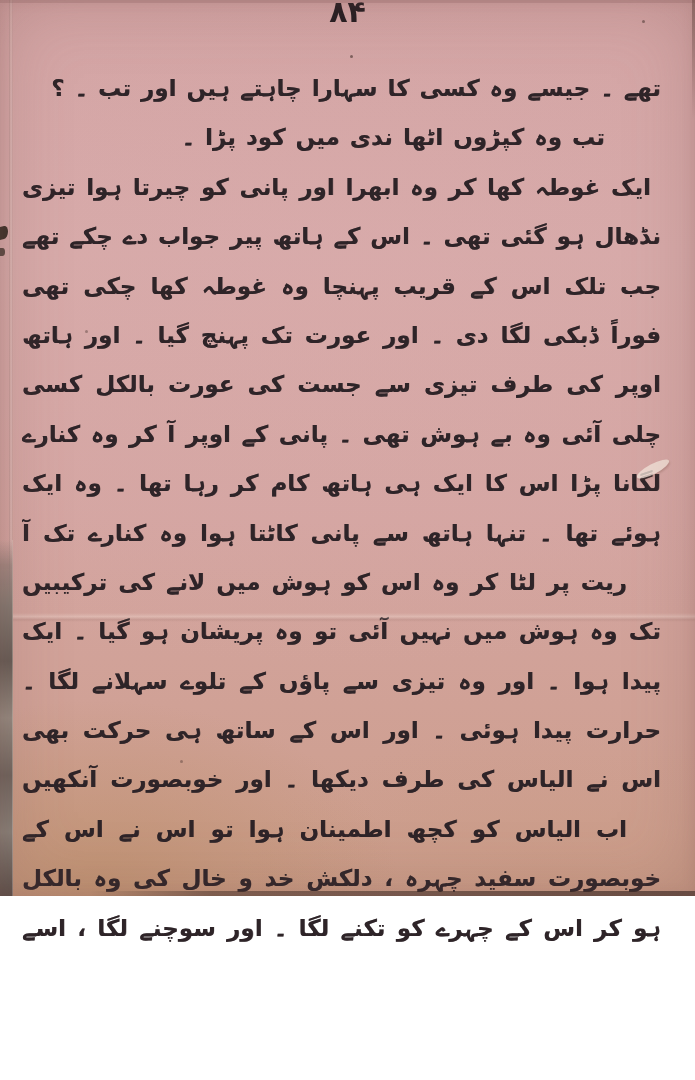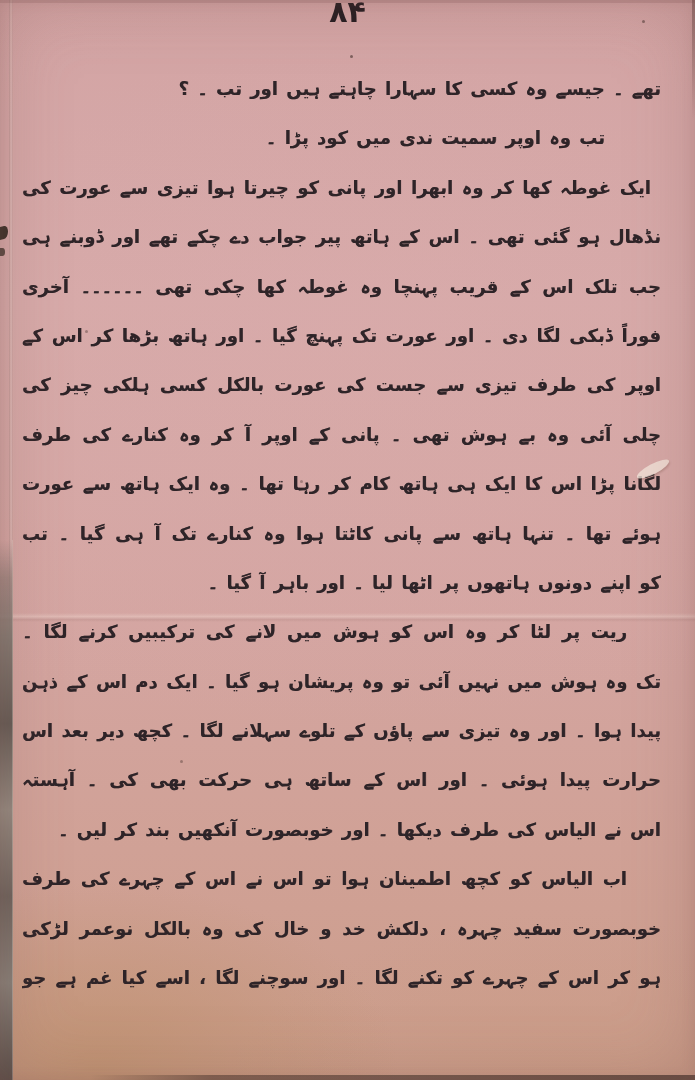--- a/index.html
+++ b/index.html
@@ -6,21 +6,21 @@
     margin: 0;
     padding: 0;
     width: 695px;
     height: 1080px;
     overflow: hidden;
     font-family: "DejaVu Sans", sans-serif;
   }
   .page {
     position: relative;
     width: 695px;
-    height: 1080px;
+    height: 896px;
     background:
       radial-gradient(ellipse 420px 260px at 14% 99%, rgba(183,138,96,0.55), rgba(183,138,96,0) 72%),
       radial-gradient(ellipse 500px 300px at 80% 104%, rgba(198,150,122,0.30), rgba(198,150,122,0) 70%),
       radial-gradient(ellipse 900px 500px at 50% 30%, rgba(218,172,172,0.45), rgba(218,172,172,0) 80%),
       linear-gradient(180deg, #d2a3a3 0%, #d6a9a8 28%, #d4a5a1 58%, #cfa093 84%, #cb9d8a 100%);
   }
   .vignette {
     position: absolute; inset: 0; pointer-events: none;
     box-shadow: inset 0 0 70px rgba(125,82,78,0.28), inset 0 0 14px rgba(125,82,78,0.18);
   }
@@ -33,21 +33,21 @@
     color: #241c20;
     direction: rtl;
   }
   .text-block {
     position: absolute;
     top: 64px;
     right: 34px;
     left: 22px;
     direction: rtl;
     color: #2e2428;
-    font-size: 18px;
+    font-size: 23px;
     font-weight: bold;
     word-spacing: 2px;
   }
   .line {
     height: 49.4px;
     line-height: 49.4px;
     overflow: hidden;
     text-align: justify;
     text-shadow: 0.3px 0.3px 0 rgba(46,36,40,0.55);
   }
@@ -111,30 +111,29 @@
 </style>
 </head>
 <body>
 
 <div class="page">
 
   <div class="page-number">۸۴</div>
 
   <div class="text-block">
     <div class="line e">تھے ۔ جیسے وہ کسی کا سہارا چاہتے ہیں اور تب ۔ ؟</div>
-    <div class="line e ind3">تب وہ اوپر سمیت ندی میں کود پڑا ۔</div>
+    <div class="line e ind3">تب وہ کپڑوں اٹھا ندی میں کود پڑا ۔</div>
     <div class="line j ind1">ایک غوطہ کھا کر وہ ابھرا اور پانی کو چیرتا ہوا تیزی سے عورت کی طرف بڑھا ۔ وہ</div>
     <div class="line j">نڈھال ہو گئی تھی ۔ اس کے ہاتھ پیر جواب دے چکے تھے اور ڈوبنے ہی والی تھی ۔ اور وہ</div>
     <div class="line j">جب تلک اس کے قریب پہنچا وہ غوطہ کھا چکی تھی ۔۔۔۔۔۔ آخری غوطہ ۔۔۔۔۔۔ اس نے بھی</div>
     <div class="line j">فوراً ڈبکی لگا دی ۔ اور عورت تک پہنچ گیا ۔ اور ہاتھ بڑھا کر اس کے بال پکڑ لئے ، اور</div>
     <div class="line j">اوپر کی طرف تیزی سے جست کی عورت بالکل کسی ہلکی چیز کی طرح اس کے ساتھ اٹھتی</div>
     <div class="line j">چلی آئی وہ بے ہوش تھی ۔ پانی کے اوپر آ کر وہ کنارے کی طرف بڑھا ۔ اب اسے کچھ زور</div>
     <div class="line j">لگانا پڑا اس کا ایک ہی ہاتھ کام کر رہا تھا ۔ وہ ایک ہاتھ سے عورت کے بال پکڑے</div>
     <div class="line j">ہوئے تھا ۔ تنہا ہاتھ سے پانی کاٹتا ہوا وہ کنارے تک آ ہی گیا ۔ تب اس نے عورت</div>
-    <div class="line e">کو اپنے دونوں ہاتھوں پر اٹھا لیا ۔ اور باہر آ گیا ۔</div>
     <div class="line j ind2">ریت پر لٹا کر وہ اس کو ہوش میں لانے کی ترکیبیں کرنے لگا ۔ جب بہت دیر</div>
     <div class="line j">تک وہ ہوش میں نہیں آئی تو وہ پریشان ہو گیا ۔ ایک دم اس کے ذہن میں ایک خیال</div>
     <div class="line j">پیدا ہوا ۔ اور وہ تیزی سے پاؤں کے تلوے سہلانے لگا ۔ کچھ دیر بعد اس کے جسم میں</div>
     <div class="line j">حرارت پیدا ہوئی ۔ اور اس کے ساتھ ہی حرکت بھی کی ۔ آہستہ آہستہ آنکھیں کھول کر</div>
     <div class="line e">اس نے الیاس کی طرف دیکھا ۔ اور خوبصورت آنکھیں بند کر لیں ۔</div>
     <div class="line e ind2">اب الیاس کو کچھ اطمینان ہوا تو اس نے اس کے چہرے کی طرف دیکھا ۔</div>
     <div class="line j">خوبصورت سفید چہرہ ، دلکش خد و خال کی وہ بالکل نوعمر لڑکی تھی ۔ اور وہ مبہوت</div>
     <div class="line j">ہو کر اس کے چہرے کو تکنے لگا ۔ اور سوچنے لگا ، اسے کیا غم ہے جو یہ خودکشی کی مرتکب</div>
   </div>
 

